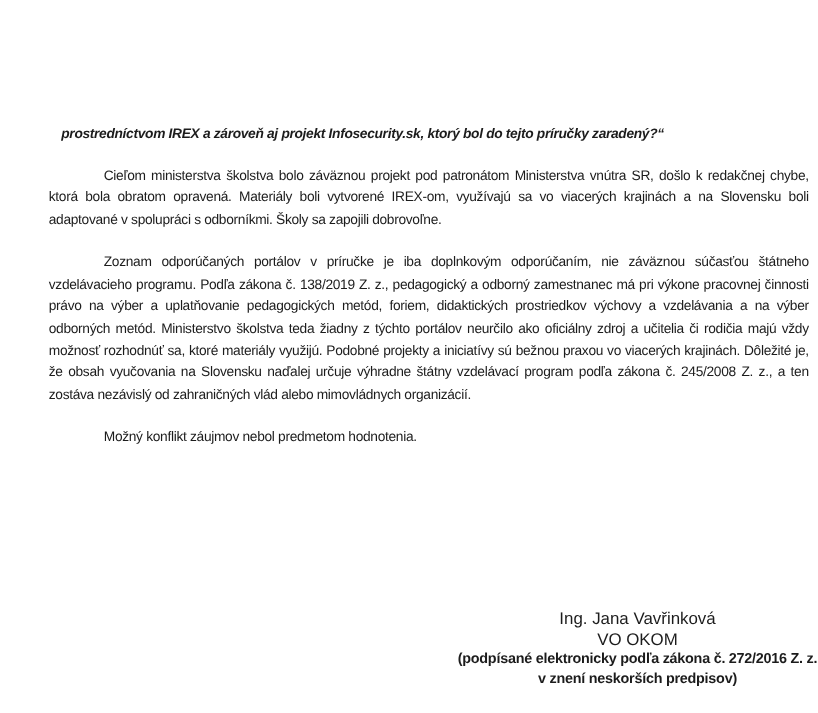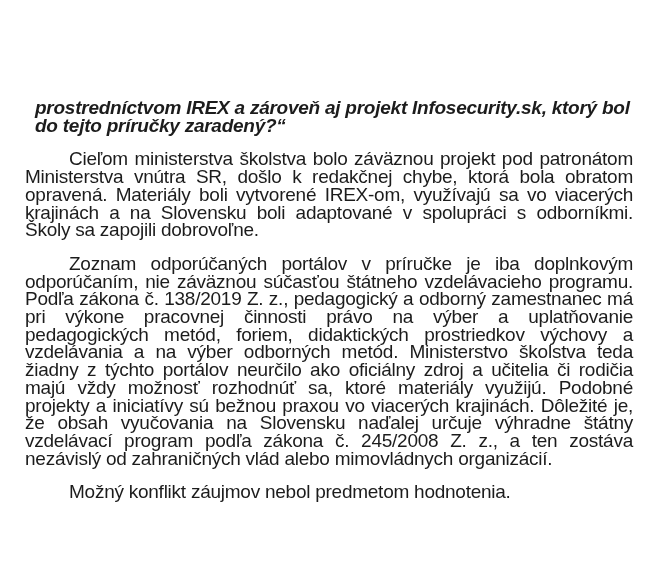--- a/index.html
+++ b/index.html
@@ -12,23 +12,23 @@
     width: 654px;
     height: 570px;
     background: #ffffff;
     overflow: hidden;
     font-family: "Liberation Sans", sans-serif;
     color: #1c1c1c;
   }
   .body-text {
     position: absolute;
     top: 99px;
-    left: 25px;
+    left: 39px;
     width: 608px;
-    font-size: 19px;
+    font-size: 11px;
     line-height: 17.7px;
     letter-spacing: -0.25px;
   }
   .quote-line {
     margin: 0 0 16px 0;
     padding-left: 10px;
     font-style: italic;
     font-weight: 600;
   }
   .para {
@@ -74,14 +74,20 @@
   <div class="body-text">
     <p class="quote-line">prostredníctvom IREX a zároveň aj projekt Infosecurity.sk, ktorý bol do tejto príručky zaradený?“</p>
 
     <p class="para">Cieľom ministerstva školstva bolo záväznou projekt pod patronátom Ministerstva vnútra SR, došlo k redakčnej chybe, ktorá bola obratom opravená. Materiály boli vytvorené IREX-om, využívajú sa vo viacerých krajinách a na Slovensku boli adaptované v spolupráci s odborníkmi. Školy sa zapojili dobrovoľne.</p>
 
     <p class="para">Zoznam odporúčaných portálov v príručke je iba doplnkovým odporúčaním, nie záväznou súčasťou štátneho vzdelávacieho programu. Podľa zákona č. 138/2019 Z. z., pedagogický a odborný zamestnanec má pri výkone pracovnej činnosti právo na výber a uplatňovanie pedagogických metód, foriem, didaktických prostriedkov výchovy a vzdelávania a na výber odborných metód. Ministerstvo školstva teda žiadny z týchto portálov neurčilo ako oficiálny zdroj a učitelia či rodičia majú vždy možnosť rozhodnúť sa, ktoré materiály využijú. Podobné projekty a iniciatívy sú bežnou praxou vo viacerých krajinách. Dôležité je, že obsah vyučovania na Slovensku naďalej určuje výhradne štátny vzdelávací program podľa zákona č. 245/2008 Z. z., a ten zostáva nezávislý od zahraničných vlád alebo mimovládnych organizácií.</p>
 
     <p class="para last-body">Možný konflikt záujmov nebol predmetom hodnotenia.</p>
   </div>
 
+  <div class="signature-block">
+    <div class="sig-name">Ing. Jana Vavřinková</div>
+    <div class="sig-role">VO OKOM</div>
+    <div class="sig-note">(podpísané elektronicky podľa zákona č. 272/2016 Z. z.</div>
+    <div class="sig-note">v znení neskorších predpisov)</div>
+  </div>
 
 </div>
 
 </body></html>

